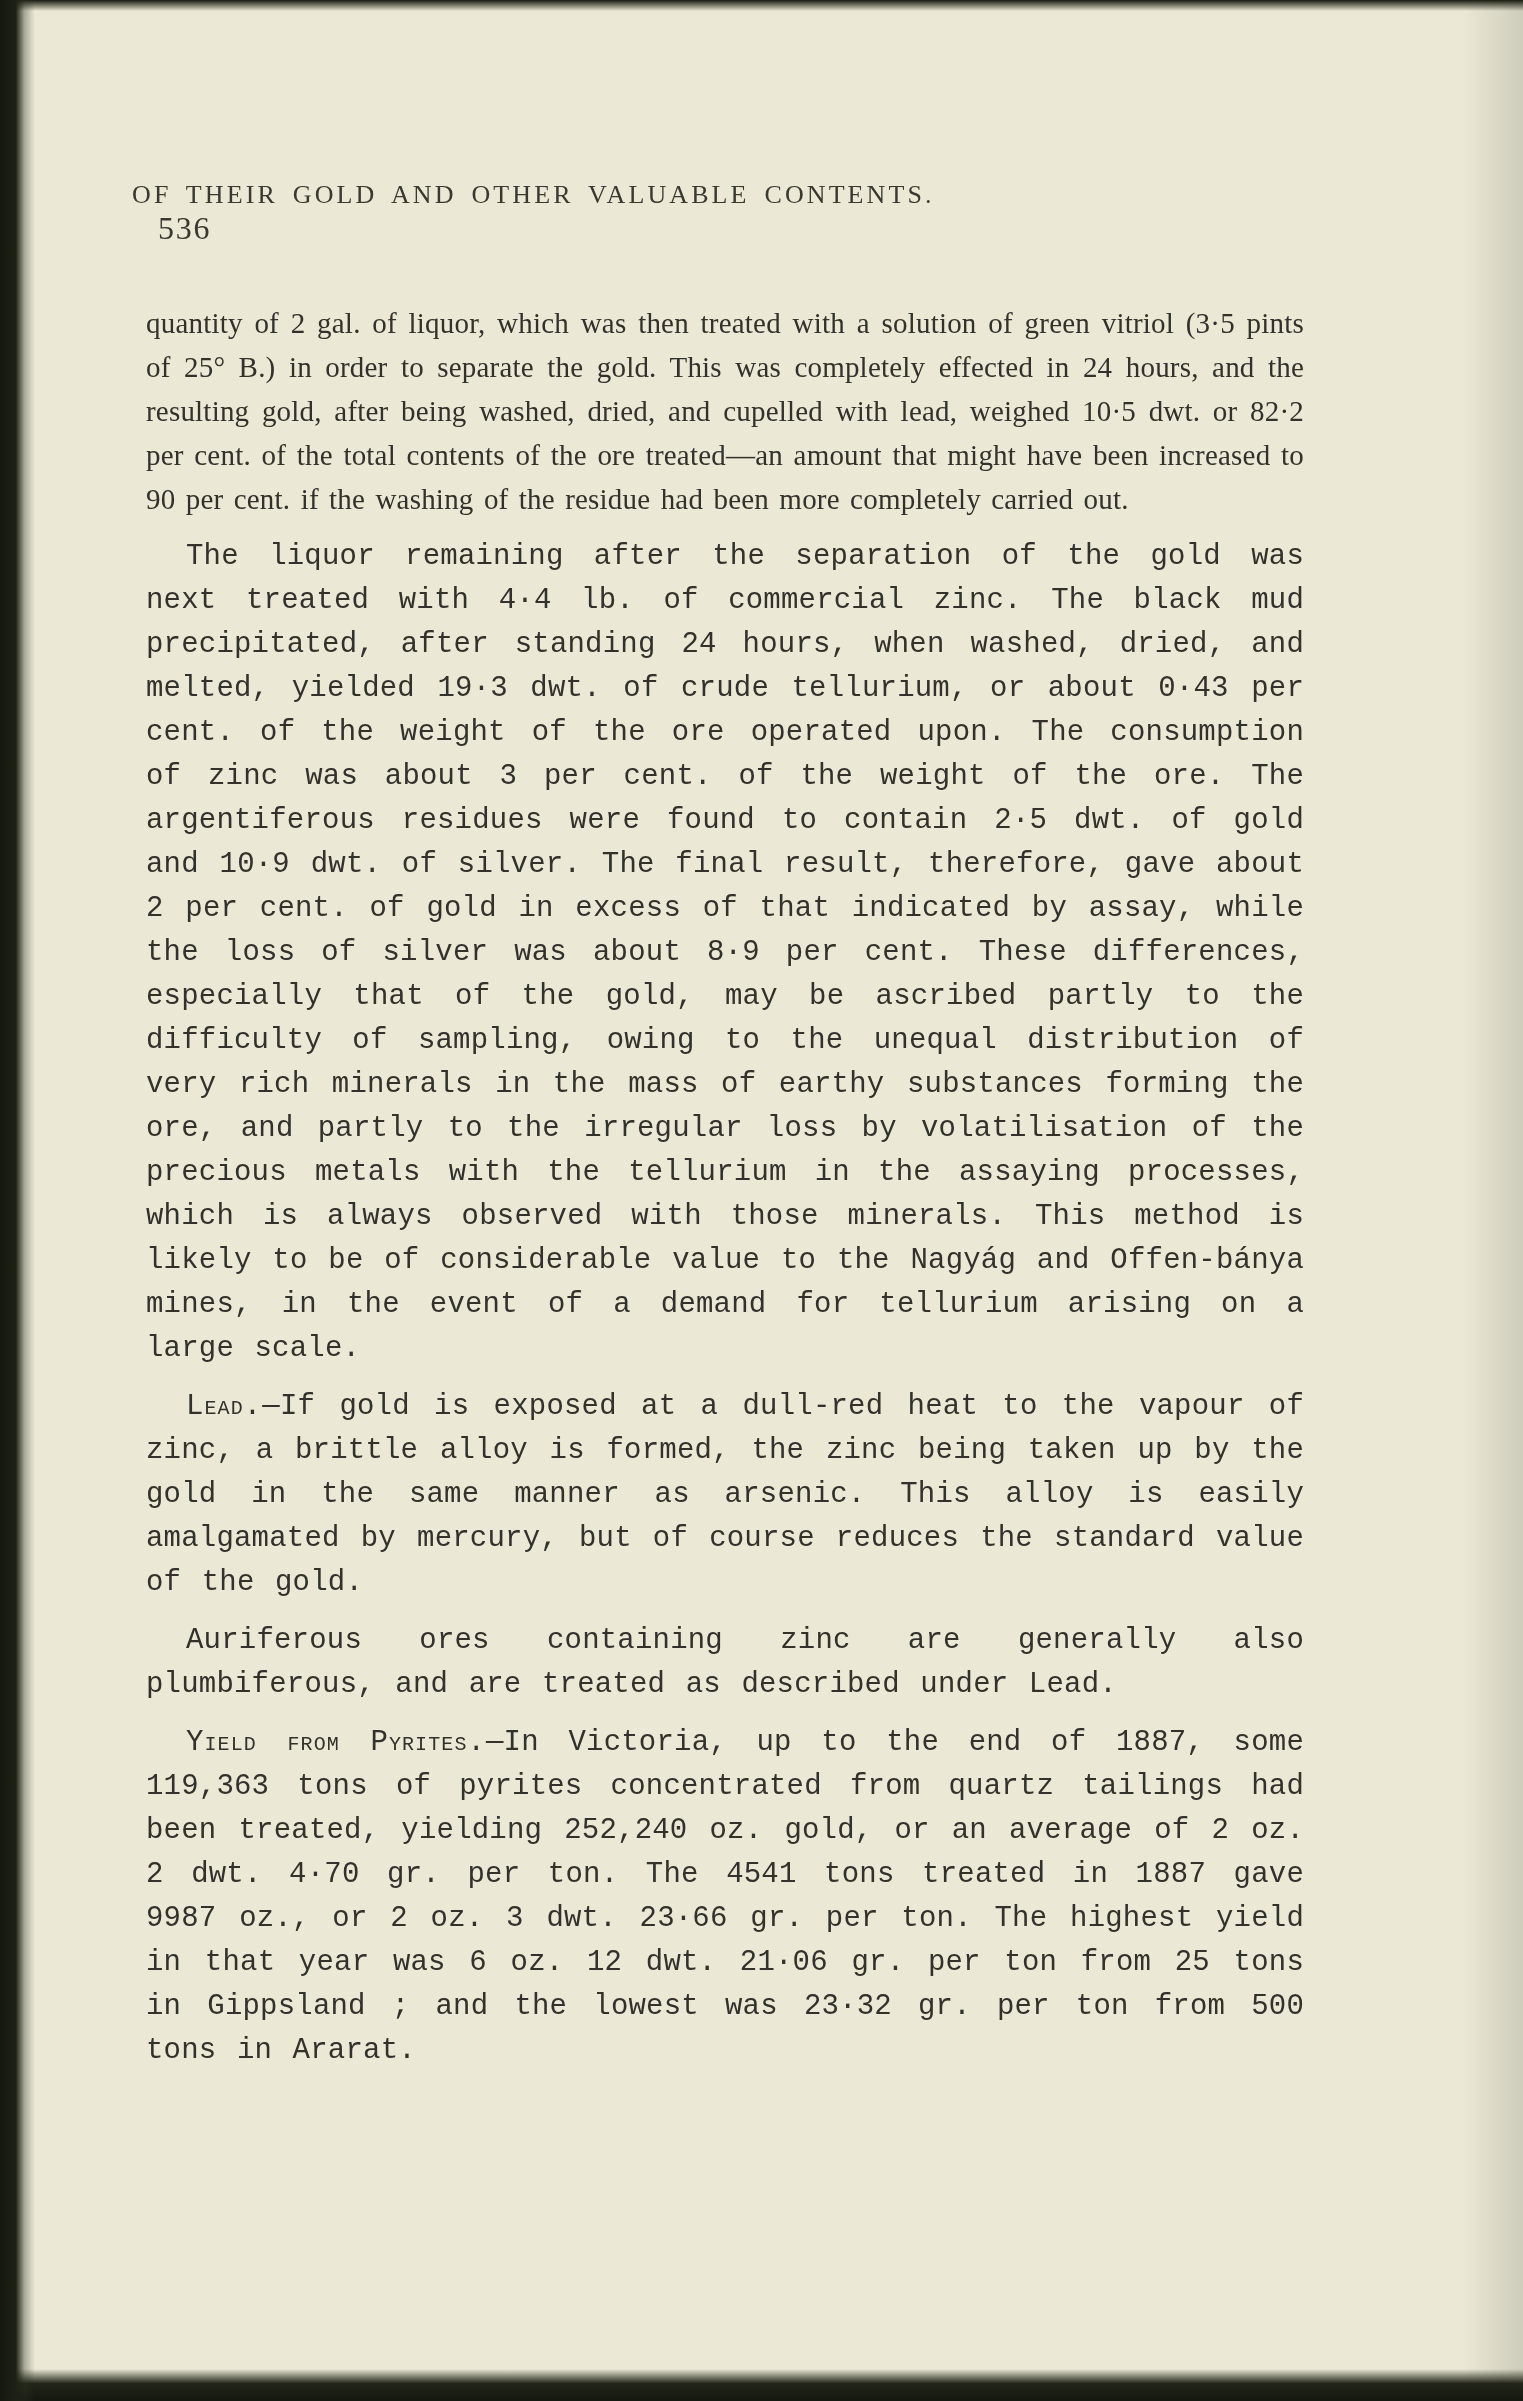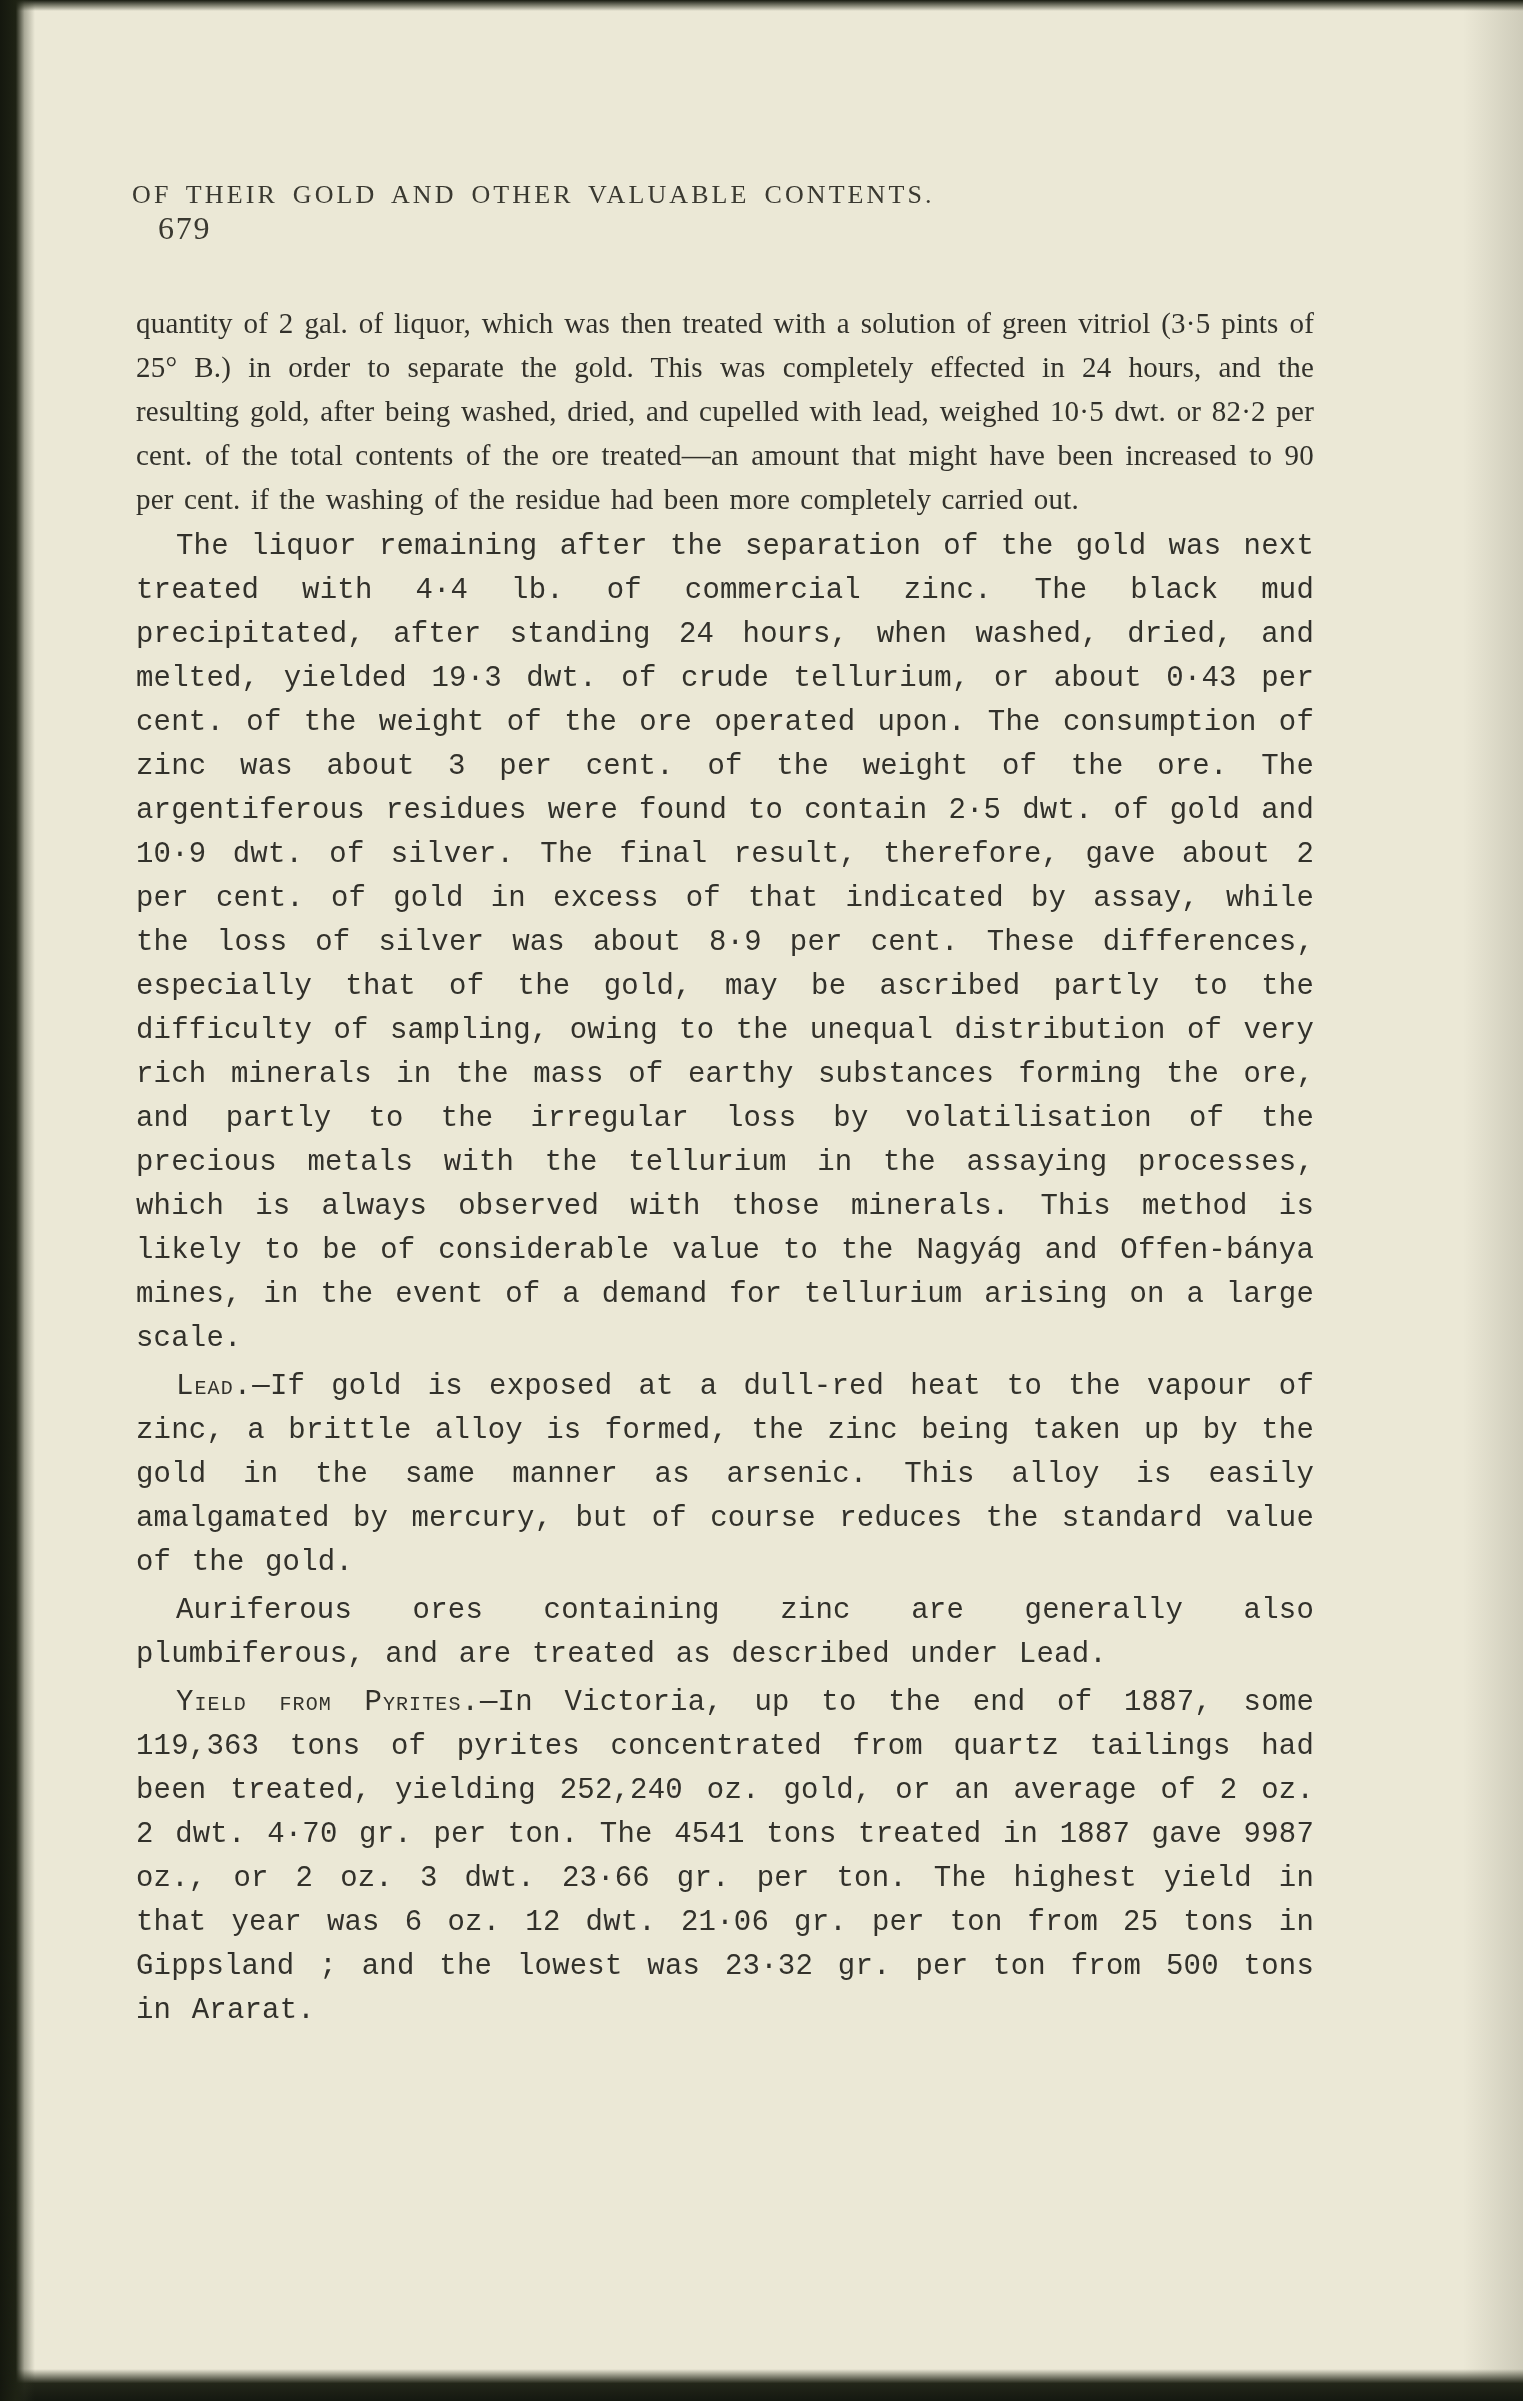--- a/index.html
+++ b/index.html
@@ -75,21 +75,21 @@
   }
 
   .body-text {
     font-size: 29px;
     line-height: 44px;
     text-align: justify;
     word-spacing: 0.10em;
     letter-spacing: 0.2px;
   }
   .para {
-    margin: 4px;
+    margin: 14px;
     text-indent: 0;
   }
   .para.indent {
     text-indent: 40px;
     font-family: Liberation Mono, monospace;
   }
   .smallcaps {
     font-variant: small-caps;
     letter-spacing: 1.1px;
   }
@@ -101,21 +101,21 @@
 
   <div class="edge-top"></div>
   <div class="edge-left"></div>
   <div class="edge-bottom"></div>
   <div class="edge-right-shade"></div>
 
   <div class="page-inner">
 
     <header class="running-head">
       <span class="head-title">OF THEIR GOLD AND OTHER VALUABLE CONTENTS.</span>
-      <span class="folio">679</span>
+      <span class="folio">536</span>
     </header>
 
     <main class="body-text">
 
       <p class="para"><span>quantity of 2 gal. of liquor, which was then treated with a solution of green vitriol (3·5 pints of 25° B.) in order to separate the gold. This was completely effected in 24 hours, and the resulting gold, after being washed, dried, and cupelled with lead, weighed 10·5 dwt. or 82·2 per cent. of the total contents of the ore treated—an amount that might have been increased to 90 per cent. if the washing of the residue had been more completely carried out.</span></p>
 
       <p class="para indent"><span>The liquor remaining after the separation of the gold was next treated with 4·4 lb. of commercial zinc. The black mud precipitated, after standing 24 hours, when washed, dried, and melted, yielded 19·3 dwt. of crude tellurium, or about 0·43 per cent. of the weight of the ore operated upon. The consumption of zinc was about 3 per cent. of the weight of the ore. The argentiferous residues were found to contain 2·5 dwt. of gold and 10·9 dwt. of silver. The final result, therefore, gave about 2 per cent. of gold in excess of that indicated by assay, while the loss of silver was about 8·9 per cent. These differences, especially that of the gold, may be ascribed partly to the difficulty of sampling, owing to the unequal distribution of very rich minerals in the mass of earthy substances forming the ore, and partly to the irregular loss by volatilisation of the precious metals with the tellurium in the assaying processes, which is always observed with those minerals. This method is likely to be of considerable value to the Nagyág and Offen-bánya mines, in the event of a demand for tellurium arising on a large scale.</span></p>
 
       <p class="para indent"><span class="smallcaps">Lead.</span><span>—If gold is exposed at a dull-red heat to the vapour of zinc, a brittle alloy is formed, the zinc being taken up by the gold in the same manner as arsenic. This alloy is easily amalgamated by mercury, but of course reduces the standard value of the gold.</span></p>
 

